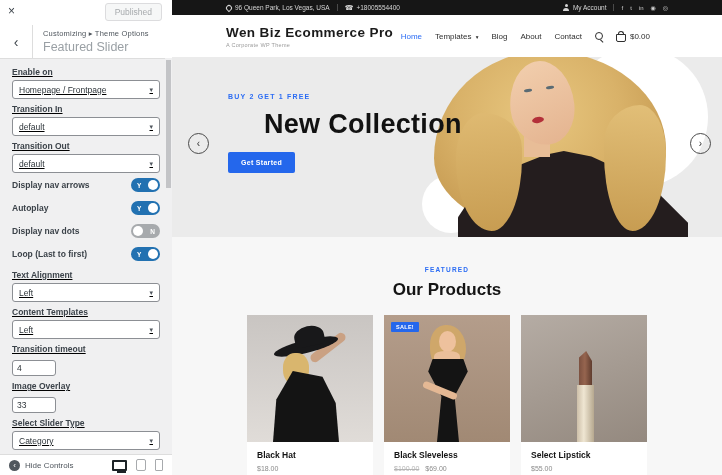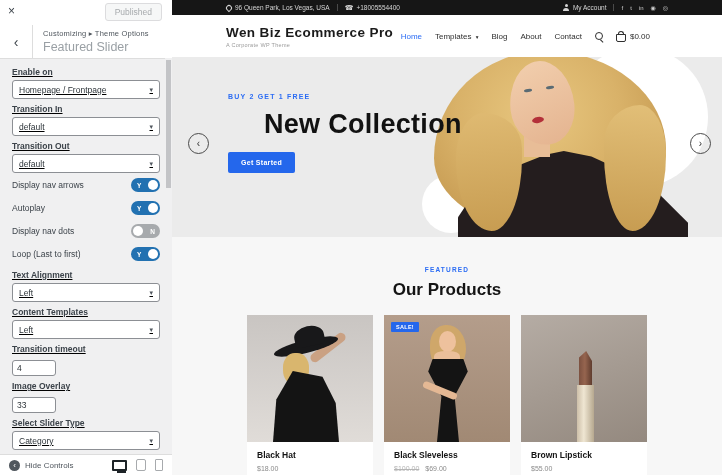--- a/index.html
+++ b/index.html
@@ -19,21 +19,21 @@
   .panel-title{font-size:12.5px;color:#9aa0a5;margin-top:2px;}
   .controls{padding:8px 12px 0;height:396px;overflow:hidden;}
   .field{margin-bottom:5px;text-decoration:underline;}
   .field-label{font-size:8.5px;font-weight:bold;color:#3c434a;margin-bottom:3px;display:block;}
   .selectbox{height:17px;background:#fff;border:1px solid #8c8f94;border-radius:3px;display:flex;
        align-items:center;justify-content:space-between;padding:0 6px;font-size:8.5px;color:#2c3338;cursor:pointer;}
   .sel-caret{font-size:7px;color:#50575e;}
   .num-input{width:34px;height:14px;border:1px solid #8c8f94;border-radius:3px;font-size:8.5px;
        padding:0 4px;color:#2c3338;background:#fff;font-family:inherit;}
   .toggle-row{display:flex;justify-content:space-between;align-items:center;margin-bottom:9px;}
-  .toggle-label{font-size:8.5px;font-weight:normal;color:#3c434a;}
+  .toggle-label{font-size:8.5px;font-weight:bold;color:#3c434a;}
   .toggle{width:29px;height:14px;border-radius:8px;position:relative;font-size:6.5px;font-weight:bold;
        color:#fff;cursor:pointer;}
   .toggle.on{background:#2271b1;}
   .toggle.off{background:#a7aaad;}
   .knob{position:absolute;top:2px;width:10px;height:10px;border-radius:50%;background:#fff;}
   .toggle.on .knob{right:2px;} .toggle.off .knob{left:2px;}
   .tlabel{position:absolute;top:3.5px;}
   .toggle.on .tlabel{left:6px;} .toggle.off .tlabel{right:5px;}
   .cz-bottom{position:absolute;bottom:0;left:0;width:172px;height:21px;background:#fff;border-top:1px solid #ddd;
        display:flex;align-items:center;padding:0 9px;box-sizing:border-box;}
@@ -371,20 +371,20 @@
           </div>
         </div>
       </div>
 
       <div class="card">
         <div class="card-img img3">
           <div class="lip-bullet"></div>
           <div class="lip-tube"></div>
         </div>
         <div class="card-info">
-          <div class="p-name">Brown Lipstick</div>
+          <div class="p-name">Select Lipstick</div>
           <div class="p-price">$55.00</div>
         </div>
       </div>
 
     </div>
   </div>
 </div>
 
 </body></html>

